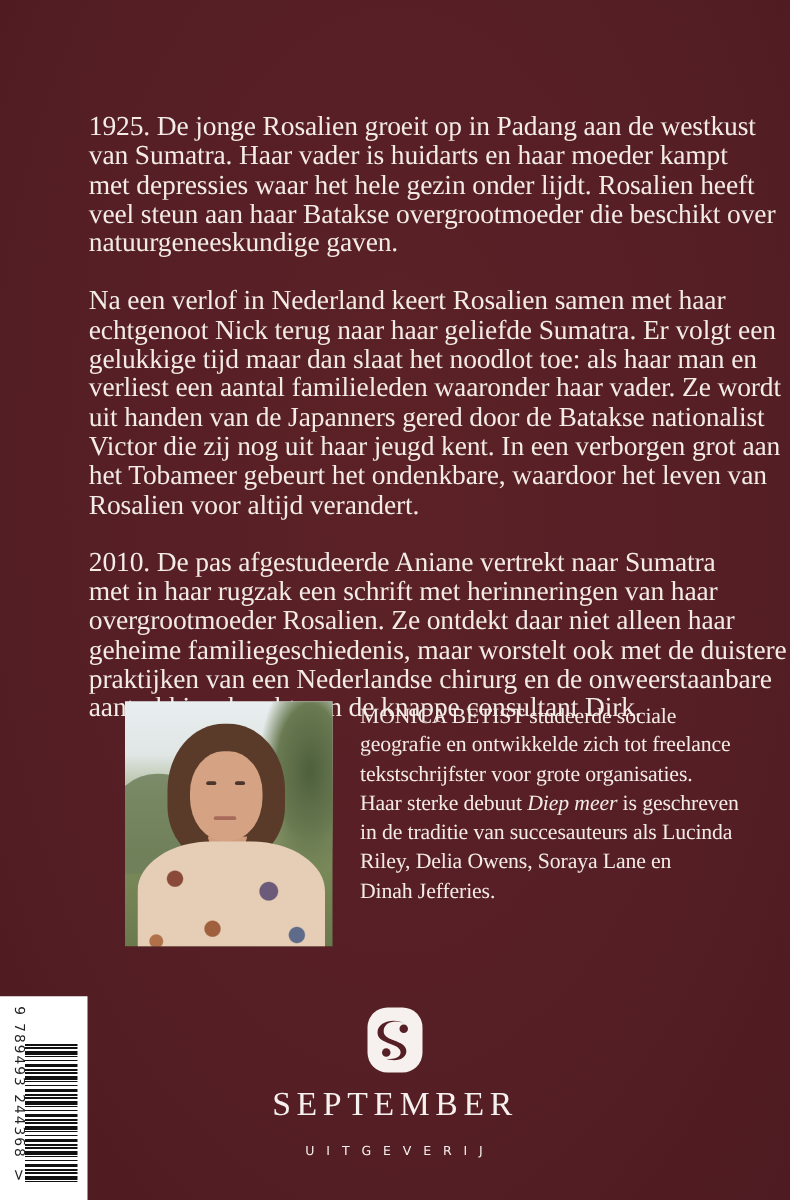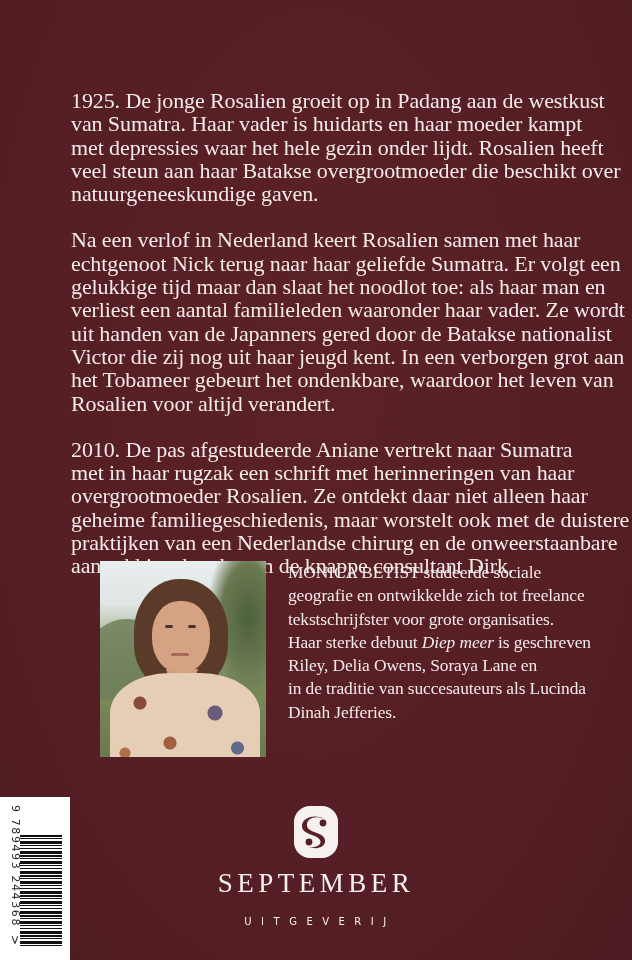--- a/index.html
+++ b/index.html
@@ -156,22 +156,22 @@
   <div class="eye r"></div>
   <div class="mouth"></div>
   <div class="blouse"></div>
 </div>
 
 <div class="bio">
   <span class="line">MONICA BETIST studeerde sociale</span>
   <span class="line">geografie en ontwikkelde zich tot freelance</span>
   <span class="line">tekstschrijfster voor grote organisaties.</span>
   <span class="line"><span>Haar sterke debuut </span><em>Diep meer</em><span> is geschreven</span></span>
+  <span class="line">in de traditie van succesauteurs als Lucinda</span>
   <span class="line">Riley, Delia Owens, Soraya Lane en</span>
-  <span class="line">in de traditie van succesauteurs als Lucinda</span>
   <span class="line">Dinah Jefferies.</span>
 </div>
 
 <div class="barcode-panel">
   <div class="barcode-digits">9 789493 244368</div>
   <div class="barcode-bars"></div>
   <div class="barcode-arrow">&gt;</div>
 </div>
 
 <div class="logo">

